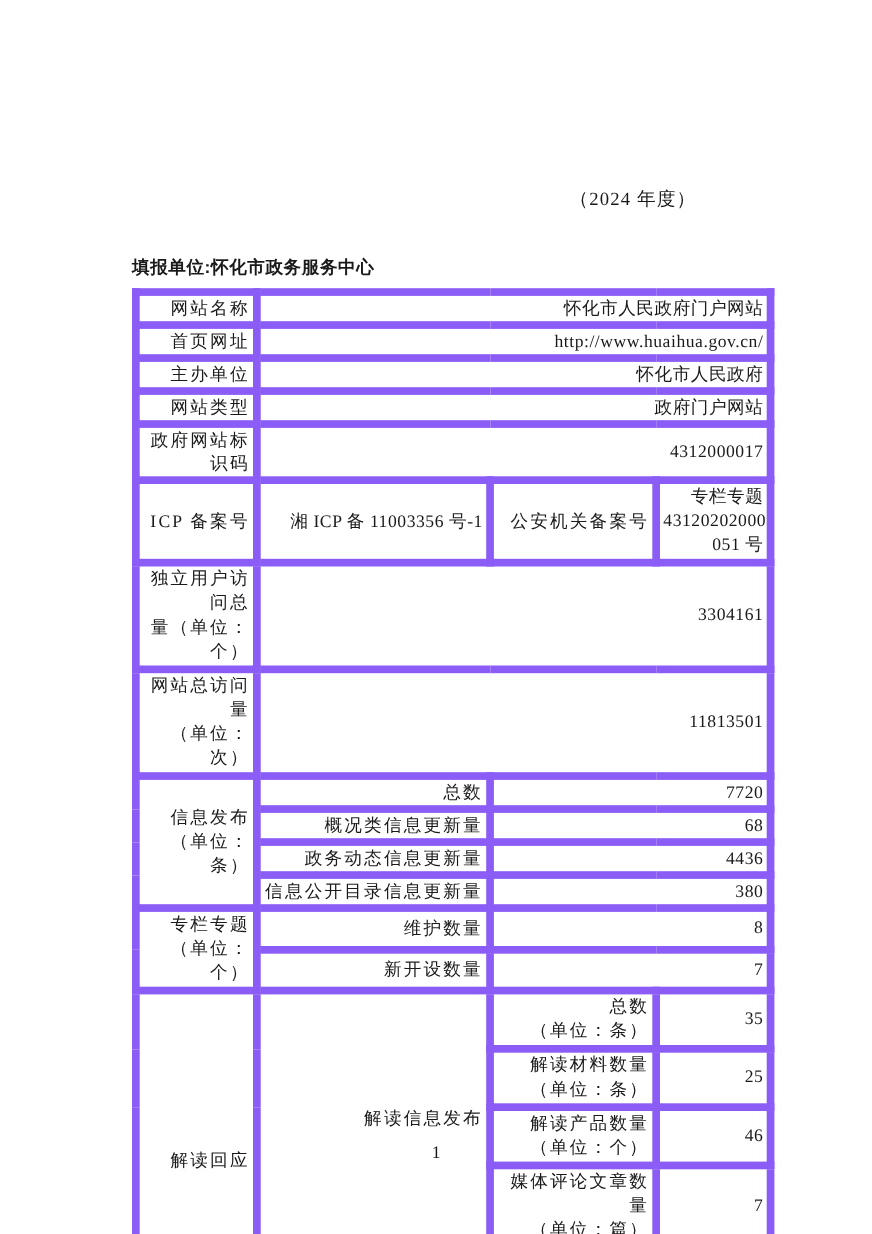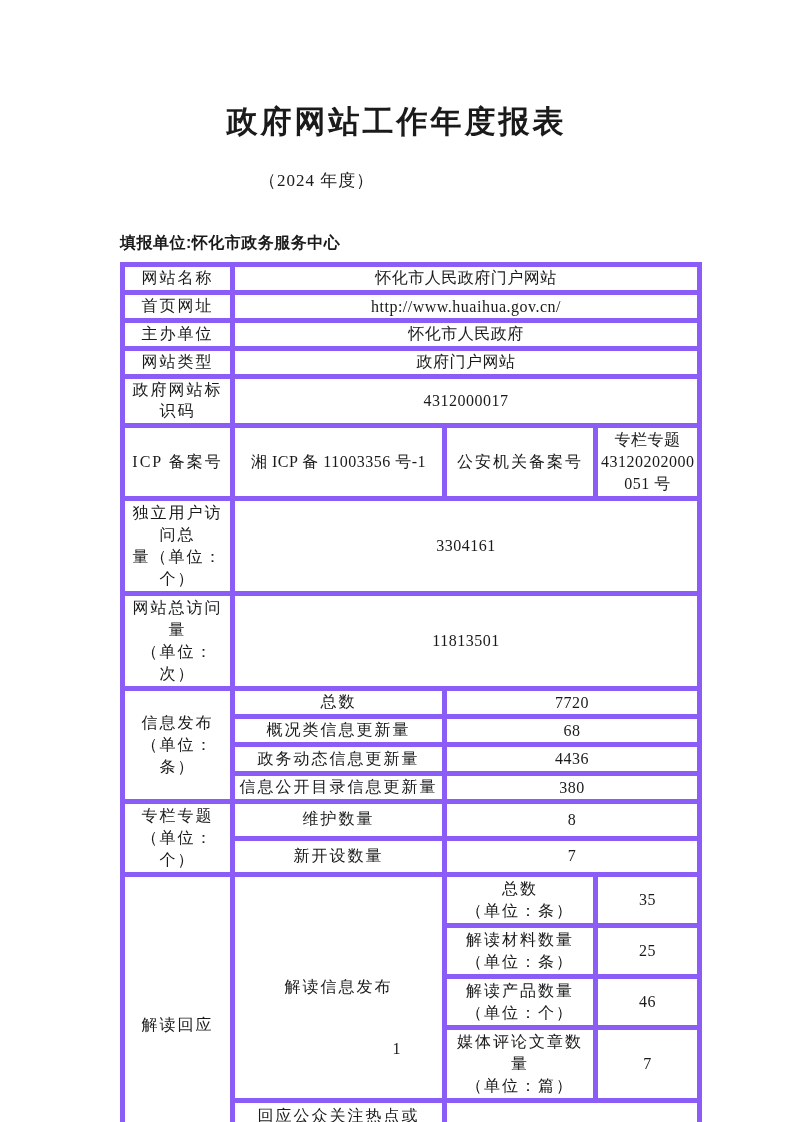--- a/index.html
+++ b/index.html
@@ -16,21 +16,21 @@
   .doc-title {
     position: absolute; top: 101px; left: 0; width: 793px;
     text-align: center;
     font-family: "Liberation Sans", "DejaVu Sans", sans-serif;
     font-weight: bold;
     font-size: 31px;
     letter-spacing: 3px;
   }
   .doc-subtitle {
     position: absolute; top: 169px; left: 0; width: 633px;
-    text-align: center;
+    text-align: right;
     font-size: 17px;
     letter-spacing: 1px;
   }
   .filing-unit {
     position: absolute; top: 233px; left: 120px;
     font-family: "Liberation Sans", "DejaVu Sans", sans-serif;
     font-weight: bold;
     font-size: 16px;
     letter-spacing: 0.5px;
     text-align: right;
@@ -38,22 +38,22 @@
 
   table.report {
     position: absolute; top: 262px; left: 120px;
     width: 577px;
     border-collapse: collapse;
     table-layout: fixed;
     border: 2px solid #1a1a1a;
     font-size: 16px;
   }
   table.report td {
-    border: 5px solid #8b5cf6;
-    text-align: center;
+    border: 7px solid #8b5cf6;
+    text-align: right;
     vertical-align: middle;
     padding: 1px 3px;
     overflow: hidden;
   }
   .lbl { letter-spacing: 2px; }
   .val { letter-spacing: 0.5px; }
   .line { display: block; line-height: 22px; }
 
   .h22 { height: 22px; } .h27 { height: 27px; } .h28 { height: 28px; }
   .h29 { height: 29px; } .h30 { height: 30px; } .h43 { height: 43px; }
@@ -64,21 +64,20 @@
     position: absolute; top: 1040px; left: 0; width: 793px;
     text-align: center;
     font-size: 16px;
   }
 </style>
 </head>
 <body>
 
 <div class="page">
 
-  <div class="doc-title">政府网站工作年度报表</div>
   <div class="doc-subtitle">（2024 年度）</div>
   <div class="filing-unit">填报单位:怀化市政务服务中心</div>
 
   <table class="report">
     <colgroup>
       <col style="width:110px">
       <col style="width:212px">
       <col style="width:151px">
       <col style="width:104px">
     </colgroup>

